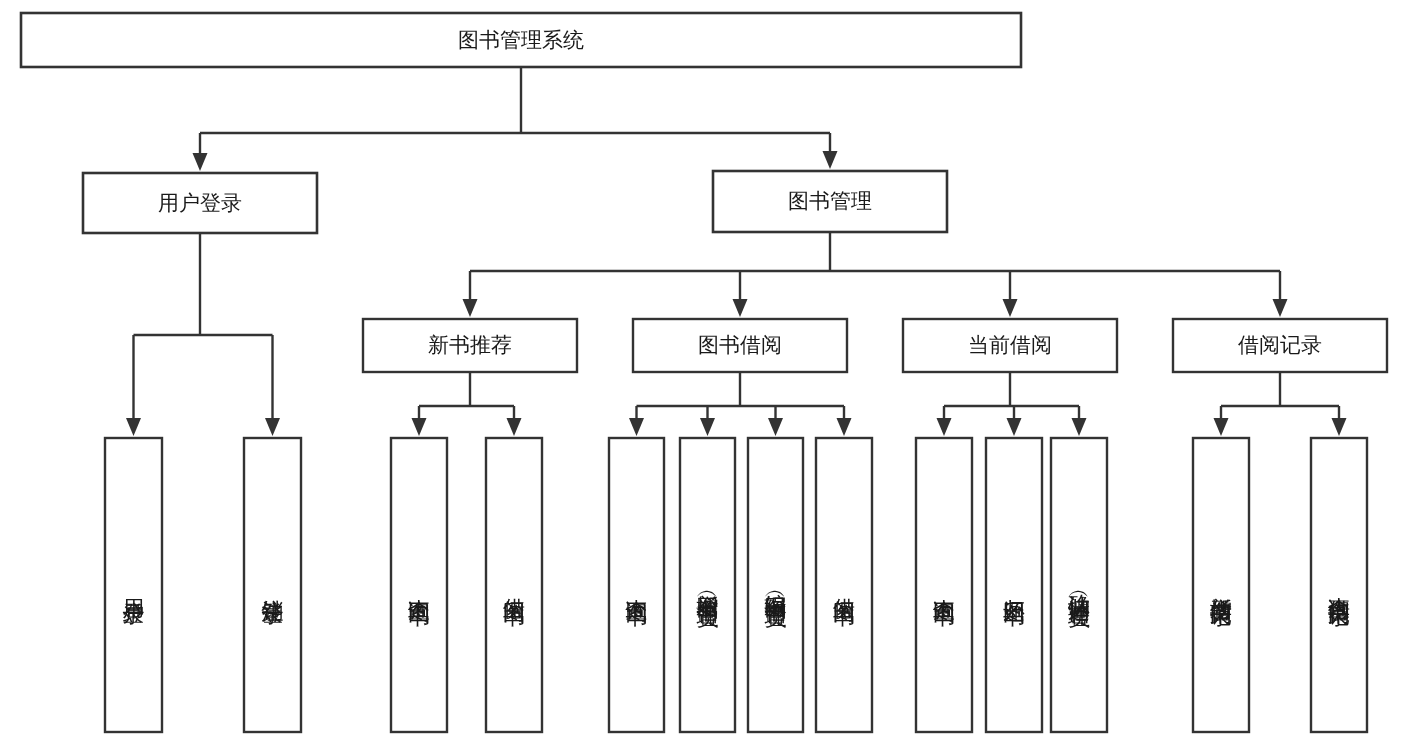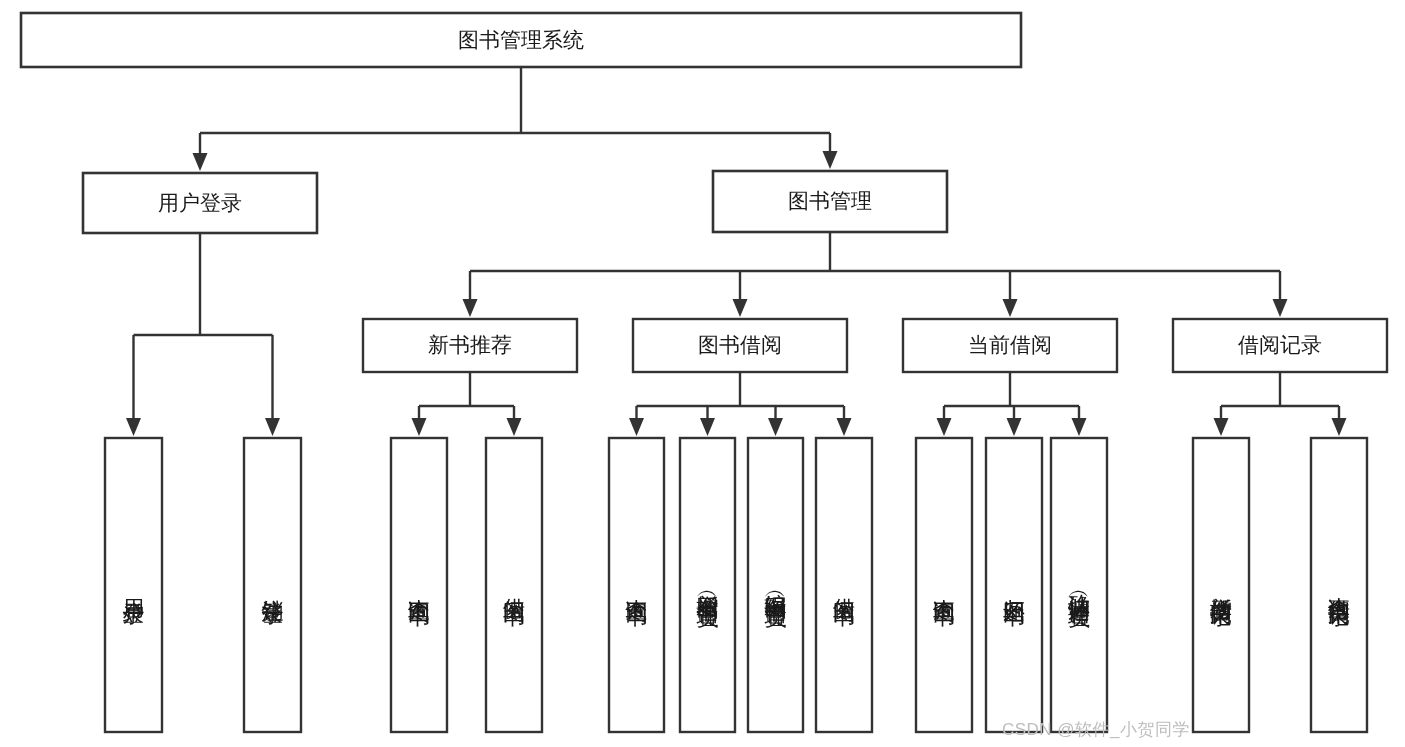--- a/index.html
+++ b/index.html
@@ -213,14 +213,13 @@
         <span class="leaf-label">确认归还（管理员）</span>
       </div>
       <div class="leaf-label-wrap" style="left: 1192px; top: 437px; width: 58px; height: 296px;">
         <span class="leaf-label">新增借阅记录</span>
       </div>
       <div class="leaf-label-wrap" style="left: 1310px; top: 437px; width: 58px; height: 296px;">
         <span class="leaf-label">查询借阅记录</span>
       </div>
     </div>
 
-  <div class="watermark">CSDN @软件_小贺同学</div>
 </div>
 
 </body></html>

